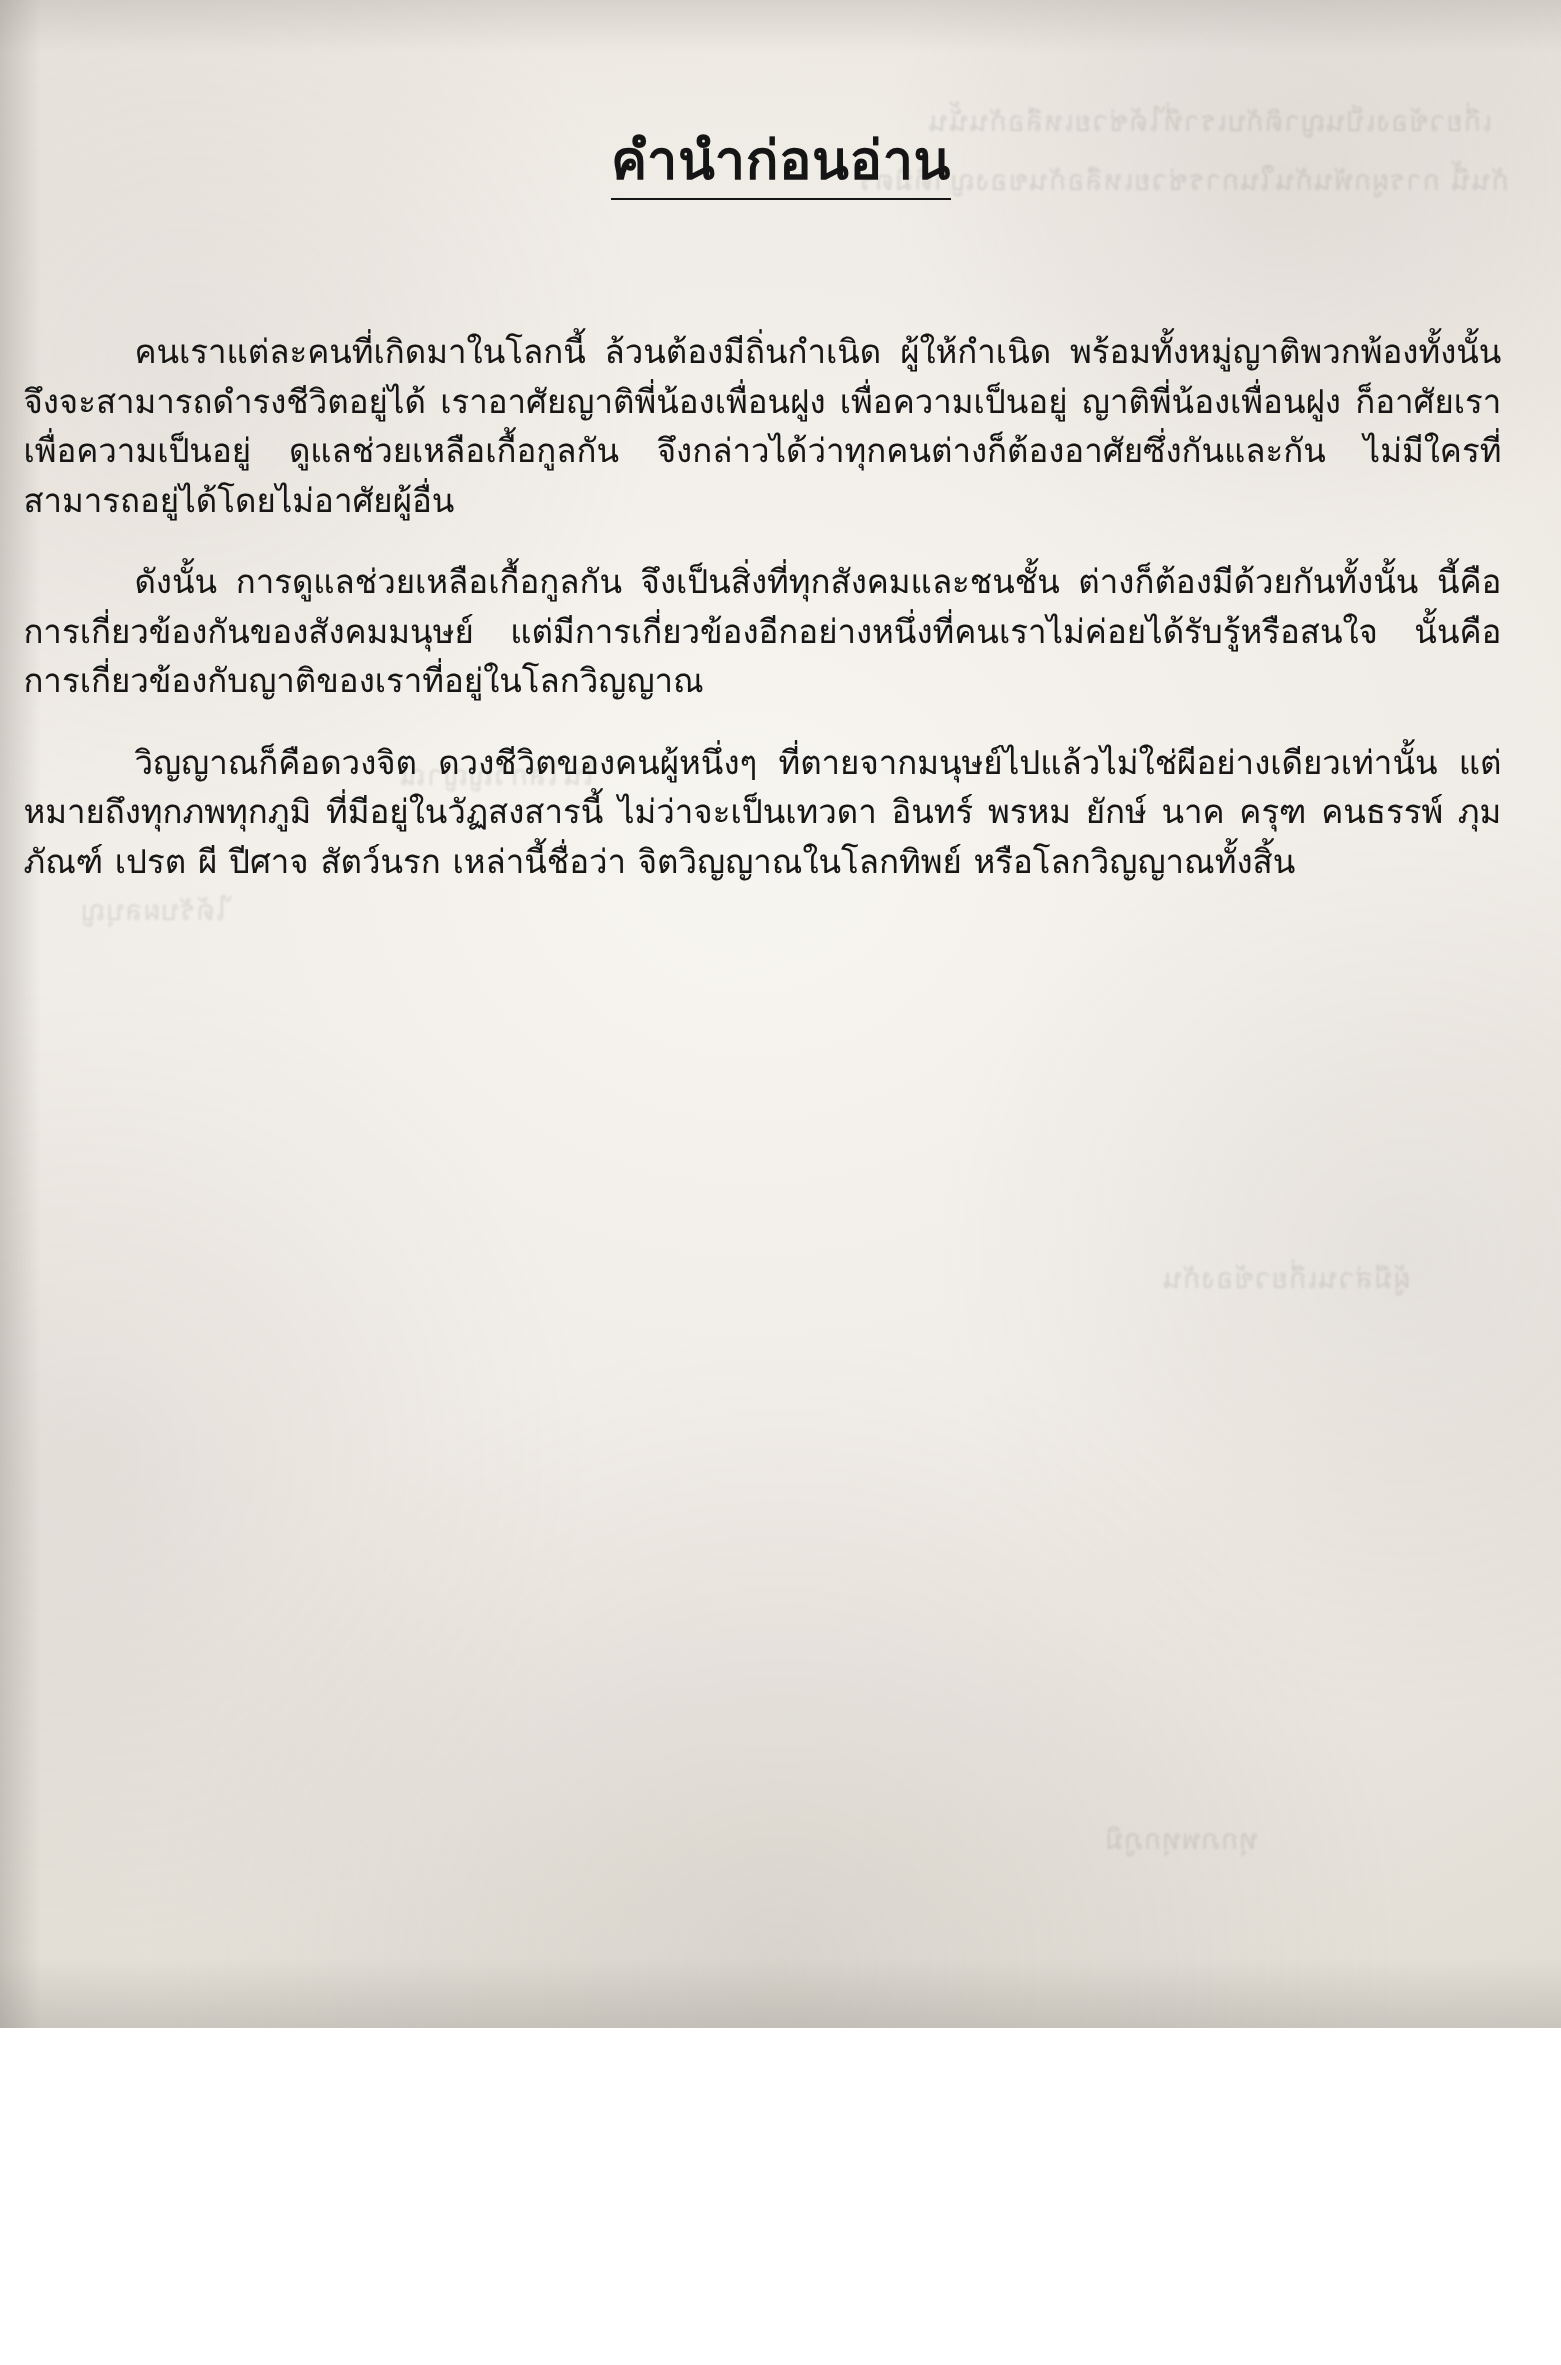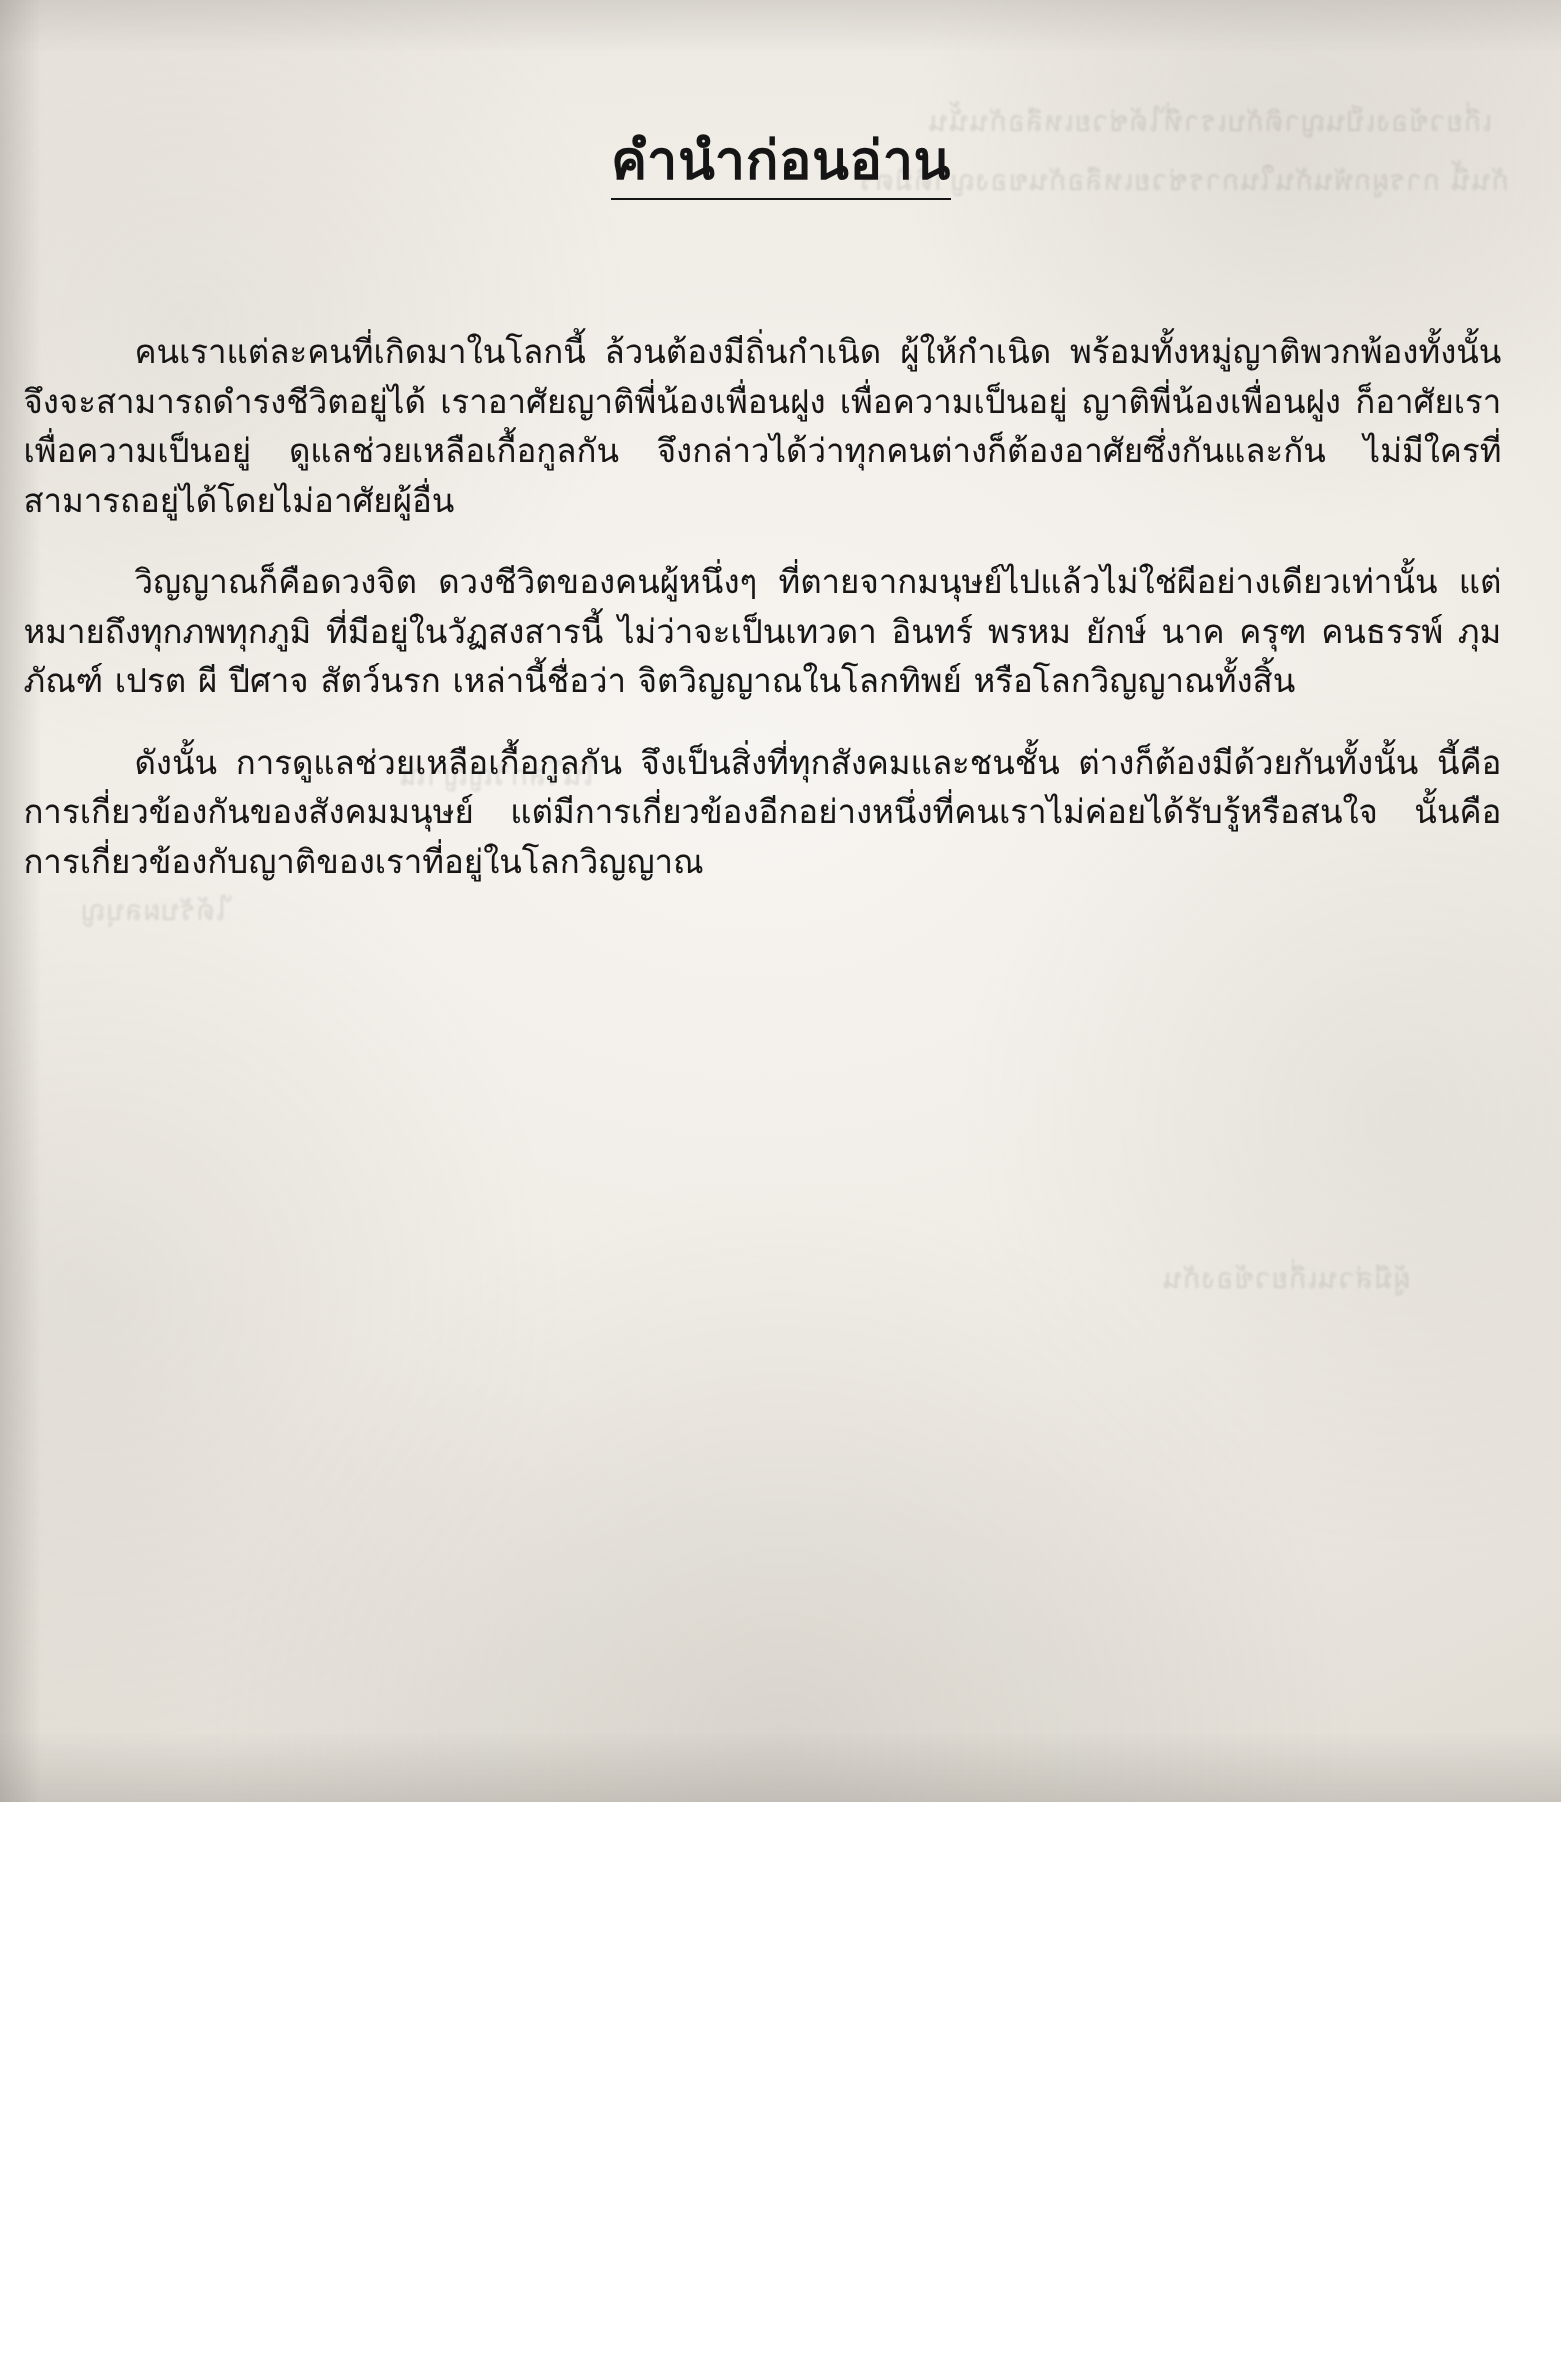--- a/index.html
+++ b/index.html
@@ -9,21 +9,21 @@
     background: #ffffff;
   }
   body {
     font-family: "DejaVu Sans", "Liberation Sans", sans-serif;
   }
 
   
   .page {
     position: relative;
     width: 1562px;
-    height: 1802px;
+    height: 2028px;
     overflow: hidden;
     background: #efece7;
     
     background-image:
       radial-gradient(ellipse 120% 80% at 48% 42%, #f7f5f1 0%, #efebe5 45%, #e4e0d8 75%, #d8d3ca 100%);
   }
 
   
   .grain {
     position: absolute;
@@ -147,19 +147,19 @@
   <div class="edge-shadow-bottom"></div>
 
   <div class="content">
 
     <div class="title">
       <span class="u">คำนำก่อนอ่าน</span>
     </div>
 
     <div class="body-text">
       <p class="para"><span class="indent"></span><span>คนเราแต่ละคนที่เกิดมาในโลกนี้ ล้วนต้องมีถิ่นกำเนิด ผู้ให้กำเนิด พร้อมทั้งหมู่ญาติพวกพ้องทั้งนั้น จึงจะสามารถดำรงชีวิตอยู่ได้ เราอาศัยญาติพี่น้องเพื่อนฝูง เพื่อความเป็นอยู่ ญาติพี่น้องเพื่อนฝูง ก็อาศัยเราเพื่อความเป็นอยู่ ดูแลช่วยเหลือเกื้อกูลกัน จึงกล่าวได้ว่าทุกคนต่างก็ต้องอาศัยซึ่งกันและกัน ไม่มีใครที่สามารถอยู่ได้โดยไม่อาศัยผู้อื่น</span></p>
+      <p class="para"><span class="indent"></span><span>ดังนั้น   การดูแลช่วยเหลือเกื้อกูลกัน   จึงเป็นสิ่งที่ทุกสังคมและชนชั้น ต่างก็ต้องมีด้วยกันทั้งนั้น นี้คือการเกี่ยวข้องกันของสังคมมนุษย์ แต่มีการเกี่ยวข้องอีกอย่างหนึ่งที่คนเราไม่ค่อยได้รับรู้หรือสนใจ   นั้นคือการเกี่ยวข้องกับญาติของเราที่อยู่ในโลกวิญญาณ</span></p>
       <p class="para"><span class="indent"></span><span>วิญญาณก็คือดวงจิต ดวงชีวิตของคนผู้หนึ่งๆ ที่ตายจากมนุษย์ไปแล้วไม่ใช่ผีอย่างเดียวเท่านั้น   แต่หมายถึงทุกภพทุกภูมิ   ที่มีอยู่ในวัฏสงสารนี้ ไม่ว่าจะเป็นเทวดา อินทร์ พรหม ยักษ์ นาค ครุฑ คนธรรพ์ ภุมภัณฑ์ เปรต   ผี ปีศาจ สัตว์นรก เหล่านี้ชื่อว่า จิตวิญญาณในโลกทิพย์ หรือโลกวิญญาณทั้งสิ้น</span></p>
-      <p class="para"><span class="indent"></span><span>ดังนั้น   การดูแลช่วยเหลือเกื้อกูลกัน   จึงเป็นสิ่งที่ทุกสังคมและชนชั้น ต่างก็ต้องมีด้วยกันทั้งนั้น นี้คือการเกี่ยวข้องกันของสังคมมนุษย์ แต่มีการเกี่ยวข้องอีกอย่างหนึ่งที่คนเราไม่ค่อยได้รับรู้หรือสนใจ   นั้นคือการเกี่ยวข้องกับญาติของเราที่อยู่ในโลกวิญญาณ</span></p>
     </div>
 
   </div>
 </div>
 
 
 </body></html>

